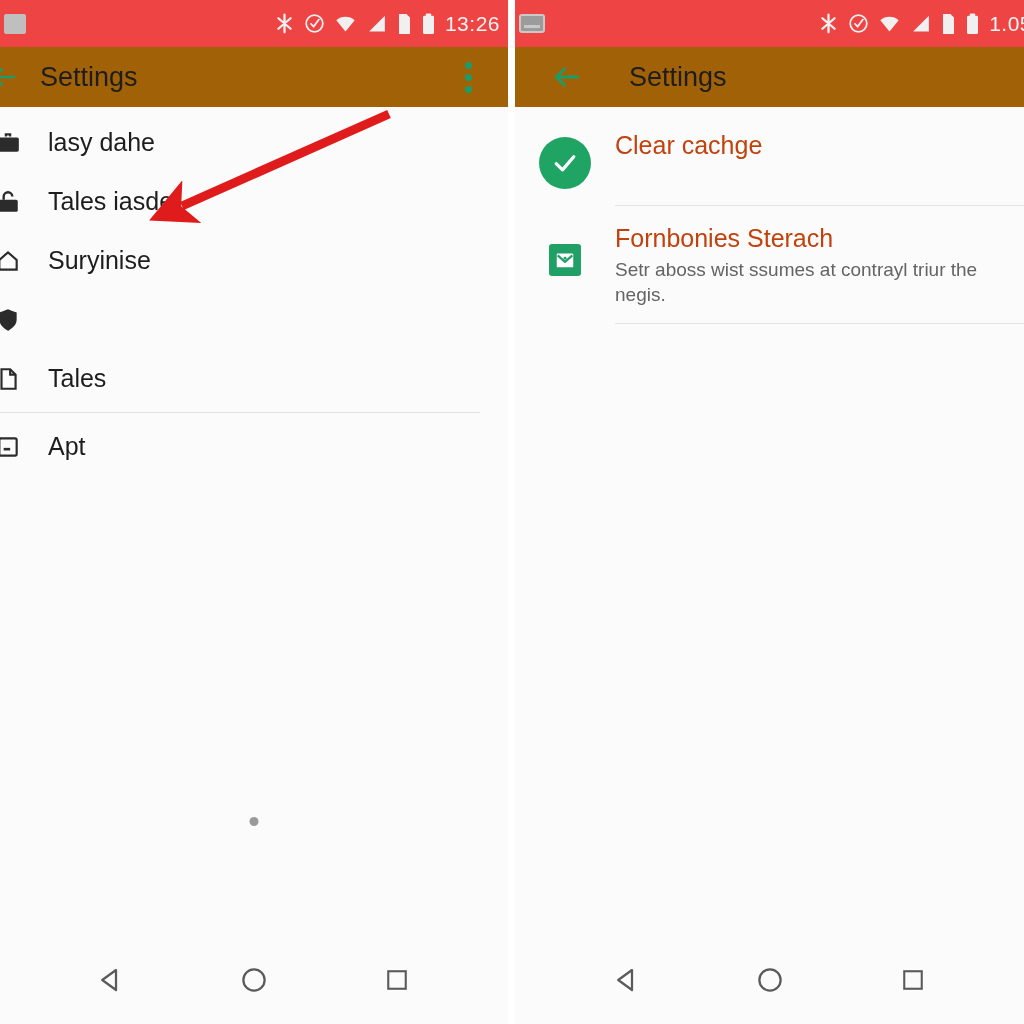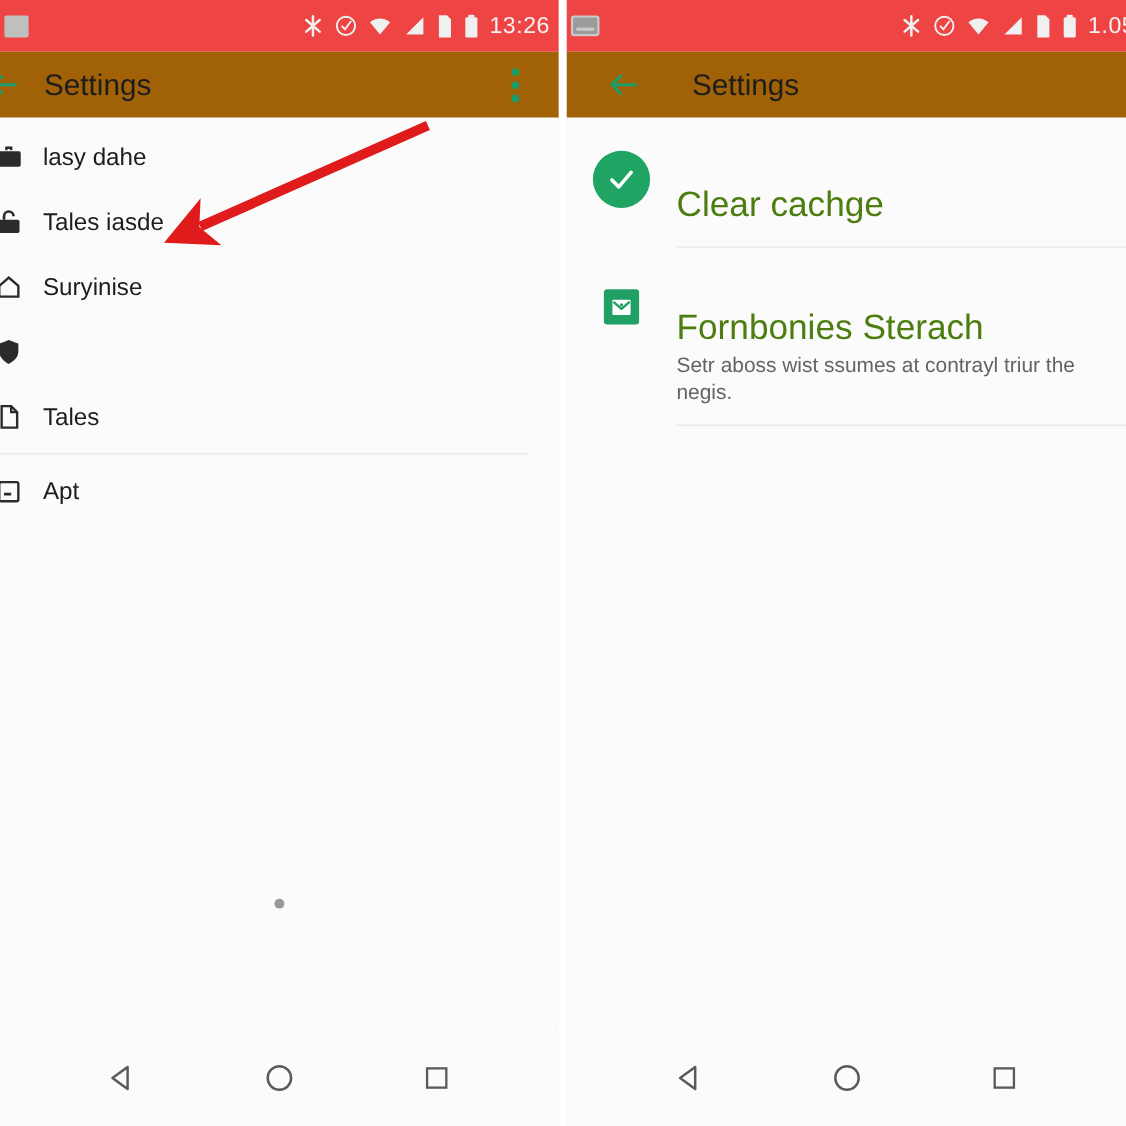--- a/index.html
+++ b/index.html
@@ -117,23 +117,23 @@
   }
   .menu-icon {
     width:40px; height:30px;
     margin-left:-18px;
     display:flex; align-items:center; justify-content:flex-end;
     color:#2b2b2b;
     overflow:hidden;
     flex:0 0 auto;
   }
   .menu-label {
-    font-size:22px;
+    font-size:25px;
     color:#1d1d1d;
-    margin-left:17px;
+    margin-left:26px;
     white-space:nowrap;
   }
   .list-divider {
     height:1px;
     background:#e2e2e2;
     margin:4px 28px 4px 0;
   }
 
   
   .pref-list { padding-top:6px; }
@@ -157,25 +157,24 @@
   }
   .sq-mail {
     width:32px; height:32px;
     border-radius:3px;
     background:#21a066;
     display:flex; align-items:center; justify-content:center;
     margin-top:14px;
   }
   .pref-text { flex:1 1 auto; padding-right:4px; }
   .pref-title {
-    font-size:32px;
-    color:#4d7c0f;
+    font-size:25px;
+    color:#c2410c;
     font-weight:400;
     margin-bottom:4px;
-    margin-top:36px;
   }
   .pref-desc {
     font-size:19px;
     line-height:1.32;
     color:#646464;
   }
   .pref-divider {
     height:1px;
     background:#e4e4e4;
     margin-left:100px;

